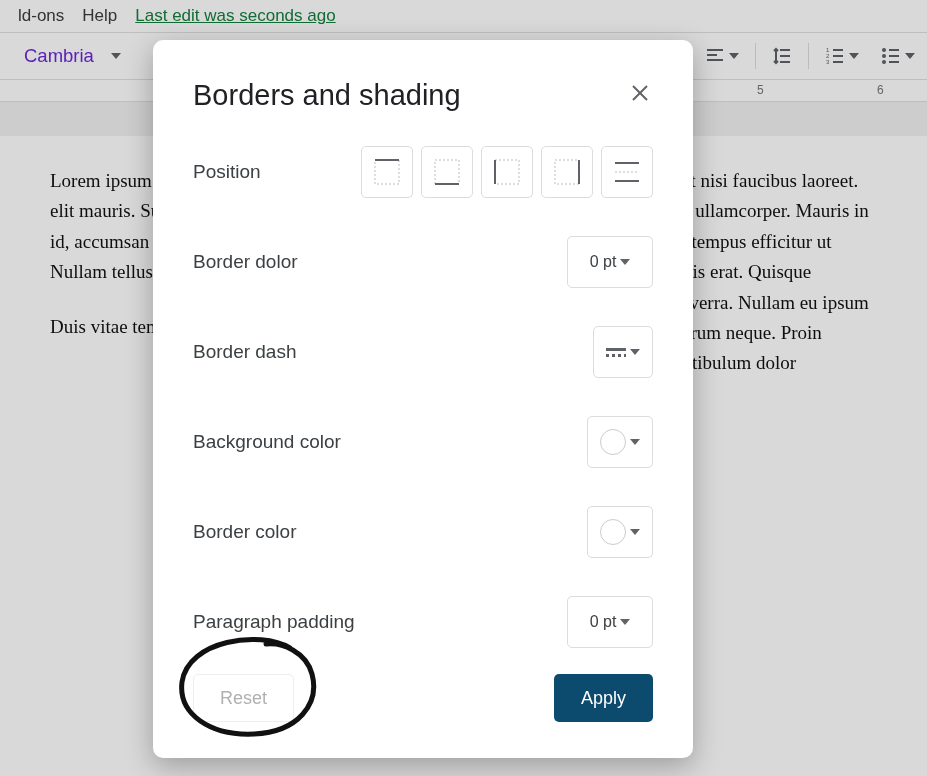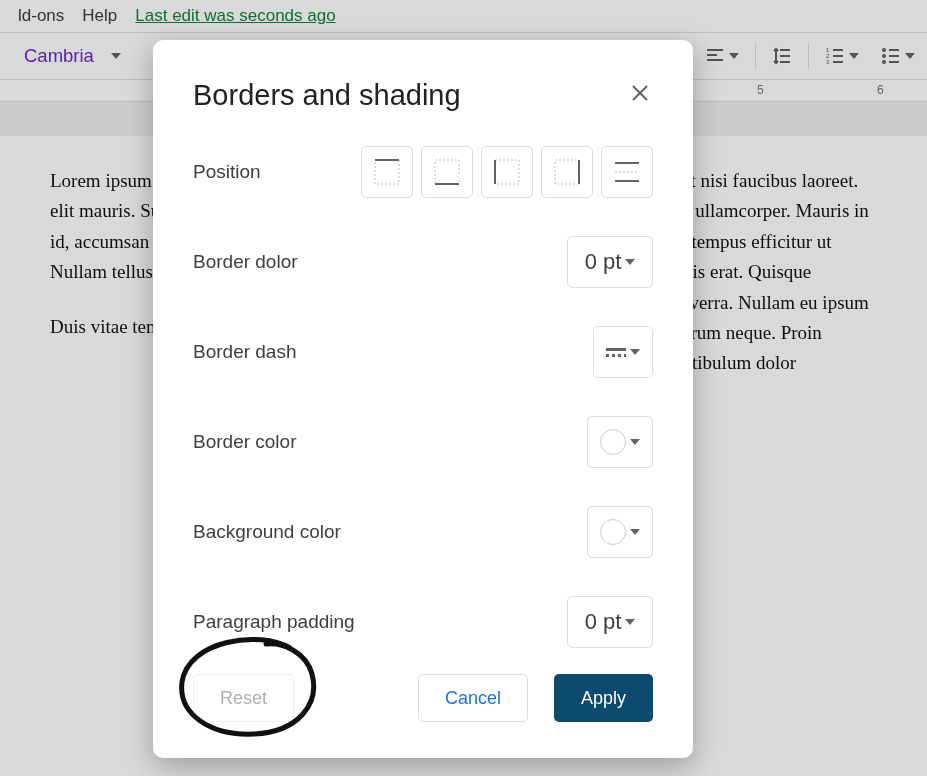--- a/index.html
+++ b/index.html
@@ -93,21 +93,21 @@
     .dlg-row .label { font-size:19px; color:#3c4043; }
     .pos-group { display:flex; gap:8px; }
     .pos-btn {
       width:52px; height:52px; border:1px solid #dadce0; border-radius:5px;
       display:flex; align-items:center; justify-content:center; cursor:pointer; background:#fff;
     }
     .dropdown-ctl {
       border:1px solid #dadce0; border-radius:5px;
       height:52px; display:flex; align-items:center; justify-content:flex-end;
       padding: 0 12px; gap:4px; cursor:pointer; background:#fff;
-      font-size:22px; color:#3c4043;
+      font-size:16px; color:#3c4043;
     }
     .dropdown-ctl.wtext { min-width:86px; justify-content:center; }
     .swatch {
       width:26px; height:26px; border-radius:50%; border:1px solid #ccc; background:#fff;
     }
     .dlg-actions { display:flex; justify-content:flex-start; align-items:center; gap:26px; margin-top:10px;}
     .btn {
       height:48px; padding:0 26px; border-radius:5px; font-size:18px;
       display:flex; align-items:center; justify-content:center; cursor:pointer;
       border:1px solid transparent;
@@ -280,47 +280,46 @@
     <div class="dropdown-ctl">
       <span class="dash-preview">
         <span class="bar"></span>
           <span class="dashbar"></span>
       </span>
       <span class="caret-down"></span>
     </div>
   </div>
 
   <div class="dlg-row">
-    <div class="label">Border color</div>
+    <div class="label">Background color</div>
     <div class="dropdown-ctl">
       <span class="swatch"></span>
       <span class="caret-down"></span>
     </div>
   </div>
 
   <div class="dlg-row">
-    <div class="label">Background color</div>
+    <div class="label">Border color</div>
     <div class="dropdown-ctl">
       <span class="swatch"></span>
       <span class="caret-down"></span>
     </div>
   </div>
 
   <div class="dlg-row" style="margin-bottom:26px;">
     <div class="label">Paragraph padding</div>
     <div class="dropdown-ctl wtext">
       <span>0 pt</span>
       <span class="caret-down"></span>
     </div>
   </div>
 
   <div class="dlg-actions">
     <div class="btn btn-reset">Reset</div>
     <div class="actions-spacer"></div>
-    <div class="btn btn-cancel">Cancel</div>
     <div class="btn btn-apply">Apply</div>
   </div>
 
   <div class="annotation">
     <svg viewBox="0 0 158 110">
       <path d="M120 14 C 90 -4, 18 6, 12 48 C 8 80, 40 102, 84 100 C 128 98, 150 70, 142 40 C 136 18, 112 8, 96 10" fill="none" stroke="#111" stroke-width="5" stroke-linecap="round"></path>
     </svg>
   </div>
 </div>
 

